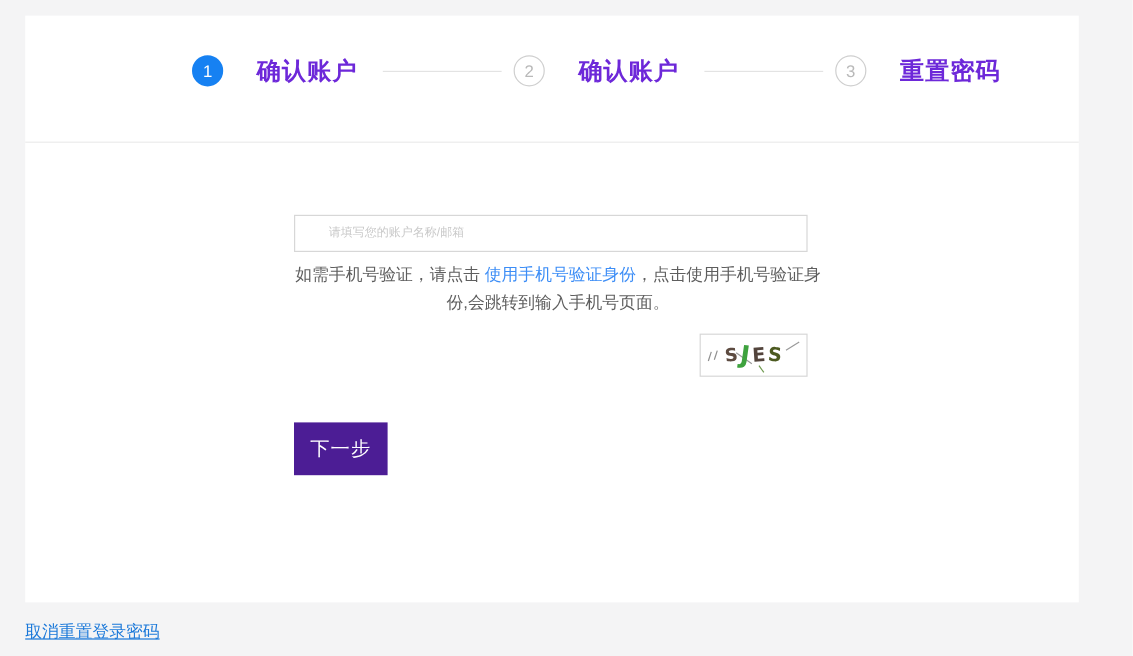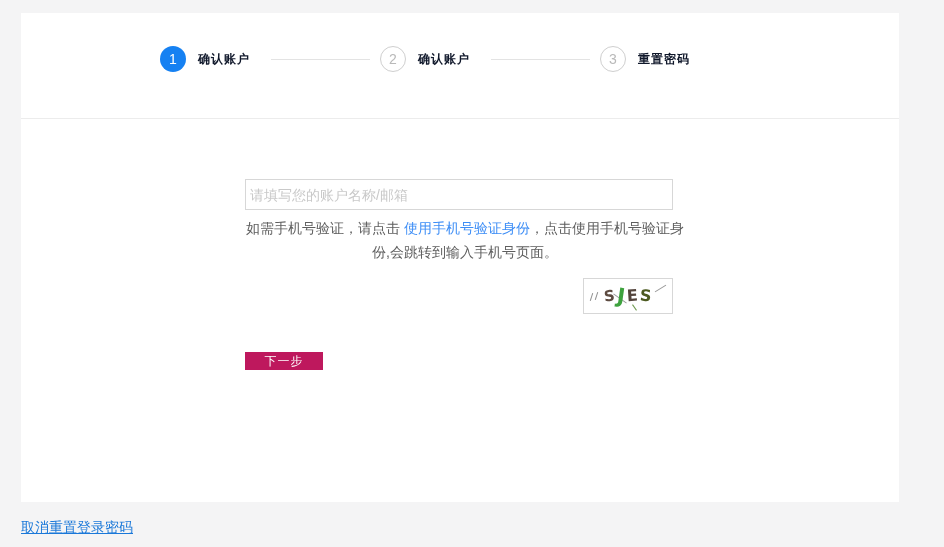--- a/index.html
+++ b/index.html
@@ -19,34 +19,34 @@
   }
   .step { display:flex; align-items:center; }
   .step-circle {
     width:26px; height:26px; border-radius:50%; flex:0 0 26px;
     display:flex; align-items:center; justify-content:center;
     font-size:14px; line-height:1;
   }
   .step-circle.active { background:#1681f2; color:#ffffff; }
   .step-circle.inactive { background:#ffffff; border:1px solid #cfcfcf; color:#b9b9b9; }
   .step-label {
-    margin-left:12px; font-size:12px; font-weight:bold; color:#0f172a;
+    margin-left:28px; font-size:20px; font-weight:bold; color:#6d28d9;
     letter-spacing:1px;
   }
   .connector {
     width:99px; height:1px; background:#e3e3e3;
     margin-left:21px; margin-right:10px;
   }
   .divider {
     position:absolute; left:0; top:105px; width:100%; height:1px; background:#ececec;
   }
   
   .text-input {
     position:absolute; border:1px solid #d7d7d7; background:#fff;
-    font-size:14px; color:#a16207; padding:0 4px; outline:none;
+    font-size:10px; color:#a16207; padding:0 28px; outline:none;
     font-family:"Liberation Sans", sans-serif;
   }
   .text-input::placeholder { color:#c9c9c9; }
   .account-input { left:224px; top:166px; width:428px; height:31px; }
   .helper {
     position:absolute; left:224px; top:203px; width:440px;
     font-size:14px; color:#5e5e5e; line-height:24px;text-align:center;
   }
   .helper-link { color:#3c8df6; text-decoration:none; cursor:pointer; }
   .captcha-input { left:224px; top:265px; width:339px; height:36px; }
@@ -59,22 +59,22 @@
     display:inline-block; font-family:"DejaVu Sans", sans-serif;
     font-weight:bold; margin:0 1px; line-height:1;
   }
   .noise { position:absolute; background:#8f8f8f; }
   .noise-slash-1 { left:7px; top:14px; width:1px; height:8px; transform:rotate(18deg); }
   .noise-slash-2 { left:12px; top:13px; width:1px; height:8px; transform:rotate(18deg); }
   .noise-strike  { left:28px; top:19px; width:16px; height:1px; transform:rotate(35deg); background:#9a9a9a; }
   .noise-arrow   { right:5px; top:9px; width:13px; height:1px; transform:rotate(-32deg); background:#9a9a9a; }
   .noise-tick    { left:47px; bottom:5px; width:7px; height:1px; transform:rotate(55deg); background:#6f9a4f; }
   .next-btn {
-    position:absolute; left:224px; top:339px; width:78px; height:18px;
-    background:#be185d; color:#ffffff; font-size:12px; border:none;
+    position:absolute; left:224px; top:339px; width:78px; height:44px;
+    background:#4c1d95; color:#ffffff; font-size:16px; border:none;
     cursor:pointer; font-family:"Liberation Sans", sans-serif; letter-spacing:1px;
   }
   
   .cancel-row {
     position:absolute; left:21px; top:518px; width:878px; text-align:left;
   }
   .cancel-link {
     font-size:14px; color:#1a78d9; text-decoration:underline; cursor:pointer;
   }
 </style>

